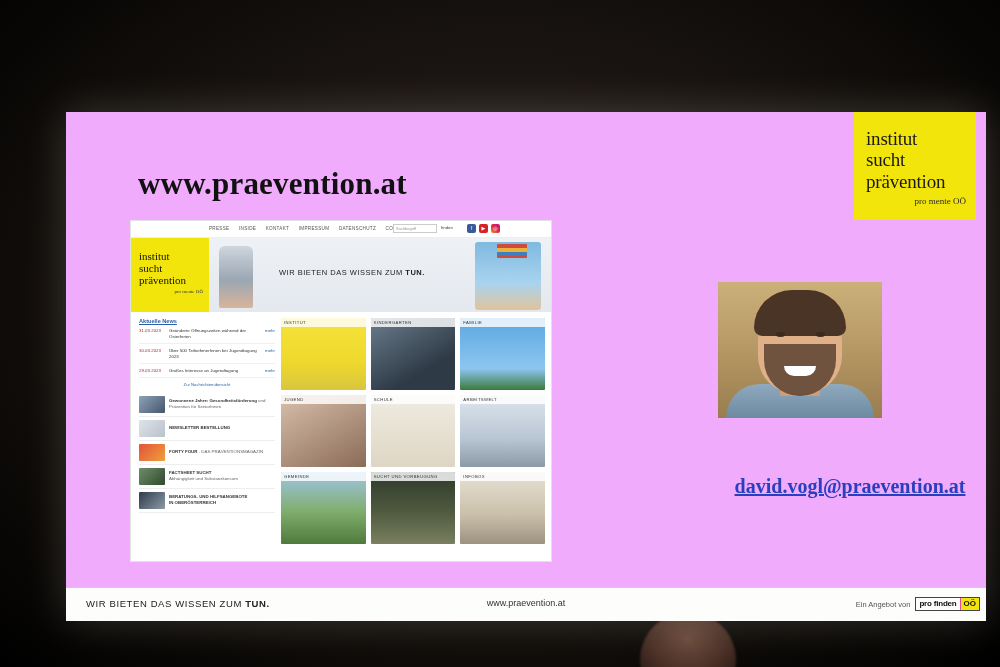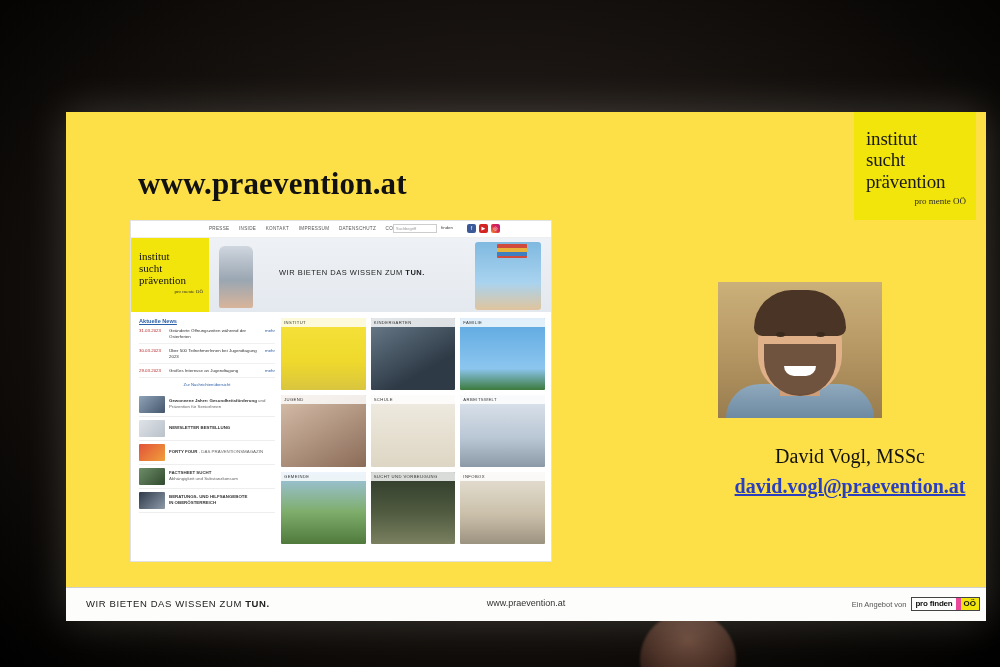--- a/index.html
+++ b/index.html
@@ -37,21 +37,21 @@
     height: 508px;
     background: #f4f3f1;
     box-shadow: 0 0 40px rgba(255,250,230,0.18);
   }
   
   .slide {
     position: absolute;
     left: 0; top: 0;
     width: 920px;
     height: 475px;
-    background: #fde047;
+    background: #f0abfc;
     overflow: hidden;
   }
   .logo-box {
     position: absolute;
     right: 10px;
     top: 0;
     width: 122px;
     height: 108px;
     background: #f2e50b;
     color: #1a1a1a;
@@ -423,21 +423,21 @@
     padding: 2px 3px;
     color: #111;
     font-weight: bold;
     letter-spacing: -0.2px;
   }
   .pm-badge .pm-oo {
     padding: 2px 3px;
     background: #f2e50b;
     color: #111;
     font-weight: bold;
-    border-left: 5px solid #ec4899;
+    border-left: 1px solid #ec4899;
   }
 </style>
 </head>
 <body>
 
 <div class="room">
 
   <div class="head-silhouette"></div>
 
   <div class="screen">
@@ -566,21 +566,20 @@
         <div class="p-shirt"></div>
         <div class="p-neck"></div>
         <div class="p-head"></div>
         <div class="p-hair"></div>
         <div class="p-beard"></div>
         <div class="p-mouth"></div>
         <div class="p-eye p-eye-l"></div>
         <div class="p-eye p-eye-r"></div>
       </div>
 
-      <div class="contact-name">David Vogl, MSSc</div>
       <div class="contact-mail">david.vogl@praevention.at</div>
 
     </div>
 
     <div class="footer">
       <div class="f-left"><span>WIR BIETEN DAS WISSEN ZUM </span><b>TUN.</b></div>
       <div class="f-center">www.praevention.at</div>
       <div class="f-right">
         <span>Ein Angebot von</span>
         <span class="pm-badge">

